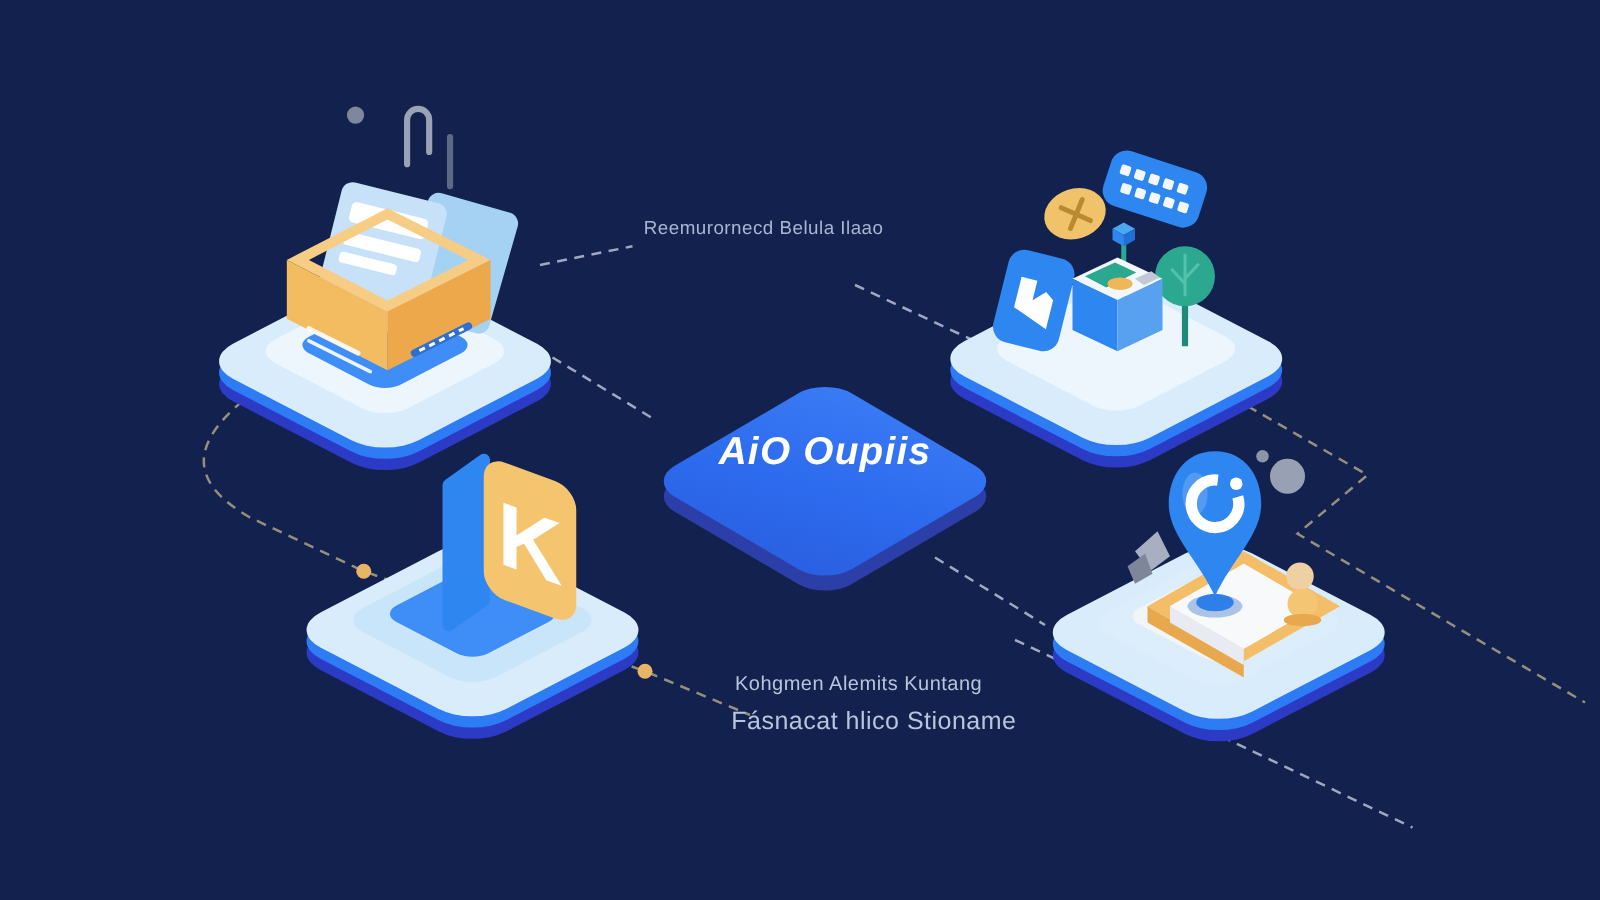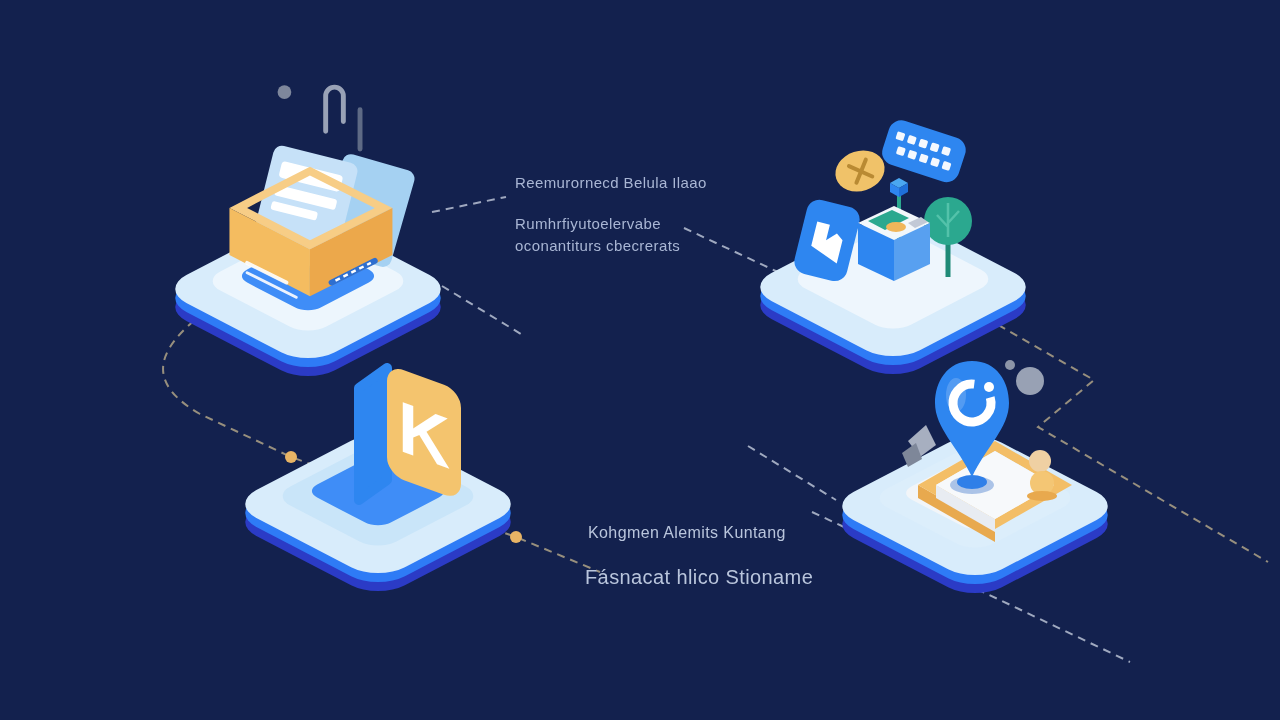--- a/index.html
+++ b/index.html
@@ -38,21 +38,21 @@
   .diamond-label{
     position:absolute;left:0;width:100%;top:58px;text-align:center;
     font-size:31px;font-weight:bold;font-style:italic;color:#ffffff;
     letter-spacing:1px;
   }
 
   
   .note{position:absolute;color:#a9b6d4;letter-spacing:.4px;}
   .note-top1{left:515px;top:174px;font-size:15px;}
   .note-top2{left:515px;top:213px;font-size:15px;line-height:22px;}
-  .note-bot1{left:588px;top:524px;font-size:16px;color:#b9c5dc;}
+  .note-bot1{left:588px;top:539px;font-size:16px;color:#b9c5dc;}
   .note-bot2{left:585px;top:566px;font-size:20px;color:#b9c5dc;}
 </style>
 </head>
 <body>
 
 <div class="canvas">
 
   <svg class="connectors" width="1280" height="720" viewBox="0 0 1280 720">
     <g fill="none" stroke="#c3cbdc" stroke-width="2" stroke-dasharray="8 6" opacity=".8">
       <path d="M205,312 C152,352 148,384 200,414 L291,457 L516,537 L600,572" stroke="#b9ab8a"></path>
@@ -152,20 +152,25 @@
     <g>
       <polygon points="68,118 104,101 140,118 104,135" fill="#f2f7fb"></polygon>
       <polygon points="78,116 102,105 119,113 95,125" fill="#2ba88f"></polygon>
       <ellipse cx="106" cy="122" rx="10" ry="5" fill="#f0b65a"></ellipse>
       <polygon points="118,118 131,112 138,117 125,123" fill="#c2c9d6"></polygon>
       <polygon points="68,118 104,135 104,176 68,159" fill="#2e86f0"></polygon>
       <polygon points="104,135 140,118 140,159 104,176" fill="#58a0f0"></polygon>
     </g>
   </svg>
 
+  <div class="diamond-wrap">
+    <div class="diamond-layer diamond-edge"></div>
+    <div class="diamond-layer diamond-face"></div>
+    <span class="diamond-label">AiO Oupiis</span>
+  </div>
 
   <div class="platform bl" style="left:228px;top:355px;">
     <div class="pl pl-base"></div>
     <div class="pl pl-mid"></div>
     <div class="pl pl-top"></div>
     <div class="pl pl-inner"></div>
     <div class="pl pl-peak"></div>
   </div>
   <svg style="left:345px;top:350px;" width="130" height="160" viewBox="0 0 130 160">
     <polygon points="14,38 42,18 42,130 14,150" fill="#2e86f0" stroke="#2e86f0" stroke-width="10" stroke-linejoin="round"></polygon>
@@ -205,20 +210,16 @@
       <ellipse cx="72" cy="140" rx="22" ry="9" fill="#1d5fc4" opacity=".35"></ellipse>
       <ellipse cx="72" cy="137" rx="15" ry="7" fill="#2f7fe8"></ellipse>
       <path d="M72,16 C47,16 35,37 35,58 C35,83 58,102 72,132 C86,102 109,83 109,58 C109,37 97,16 72,16 Z" fill="#2e86f0"></path>
       <ellipse cx="56" cy="50" rx="10" ry="17" fill="#ffffff" opacity=".18"></ellipse>
       <circle cx="72" cy="58" r="19" fill="none" stroke="#ffffff" stroke-width="9" stroke-dasharray="78 22" transform="rotate(40 72 58)"></circle>
       <circle cx="89" cy="42" r="5" fill="#ffffff"></circle>
     </g>
   </svg>
 
   <div class="note note-top1">Reemurornecd Belula Ilaao</div>
-  <div class="note note-top2">
-    <div>Rumhrfiyutoelervabe</div>
-    <div>oconantiturs cbecrerats</div>
-  </div>
   <div class="note note-bot1">Kohgmen Alemits Kuntang</div>
   <div class="note note-bot2">Fásnacat hlico Stioname</div>
 
 </div>
 
 </body></html>

